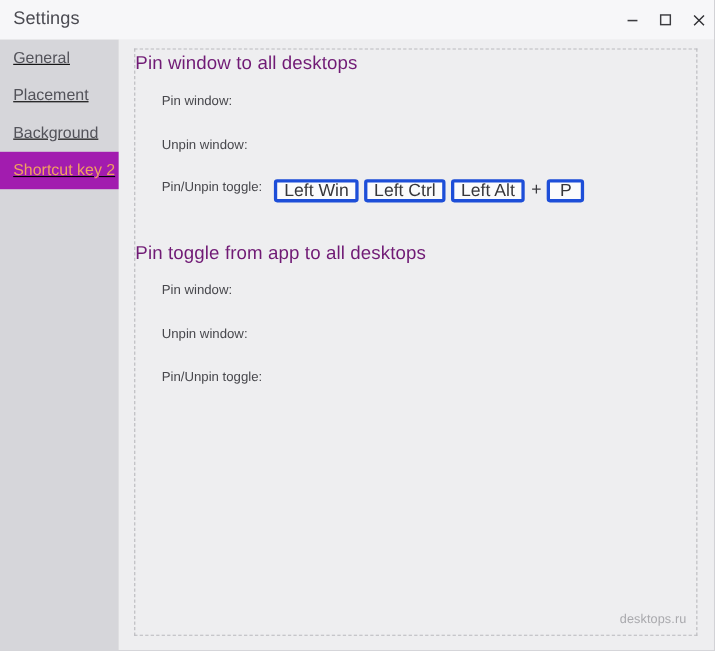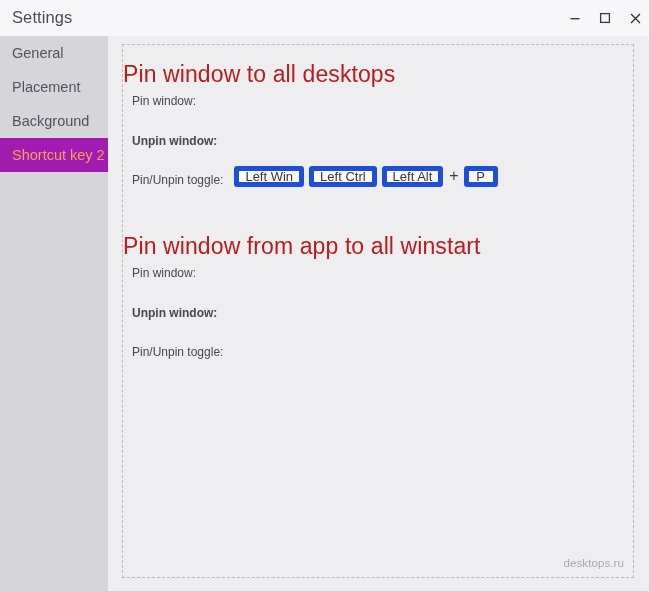--- a/index.html
+++ b/index.html
@@ -76,20 +76,21 @@
     width: 108px;
     height: 556px;
     background: #d6d6da;
   }
 
   .nav {
     position: absolute;
     left: 0;
     top: 0;
     width: 108px;
+    text-decoration: underline;
   }
 
   .nav-item {
     height: 34px;
     display: flex;
     align-items: center;
     padding-left: 12px;
     font-size: 14.5px;
     color: #53535a;
     white-space: nowrap;
@@ -125,62 +126,62 @@
     position: absolute;
     left: 0;
     width: 100%;
   }
   .section.s1 { top: 0px; }
   .section.s2 { top: 172px; }
 
   .section-heading {
     position: absolute;
     left: 0;
-    top: 16px;
-    font-size: 23px;
-    color: #b91c1c;
+    top: 3px;
+    font-size: 17px;
+    color: #701a75;
     white-space: nowrap;
     letter-spacing: 0.1px;
   }
 
   .row {
     position: absolute;
-    left: 9px;
+    left: 24px;
     height: 24px;
     display: flex;
-    align-items: flex-end;
+    align-items: flex-start;
   }
   .row.r1 { top: 39px; }
-  .row.r2 { top: 79px; font-weight: bold; }
+  .row.r2 { top: 79px; }
   .row.r3 { top: 118px; }
 
   .row-label {
     font-size: 12px;
     color: #48484d;
     white-space: nowrap;
     min-width: 88px;
   }
 
   .keys {
     display: flex;
     align-items: center;
     margin-left: 11px;
   }
 
   .key {
     background: #fbfbfc;
-    border: 5px solid #1d4ed8;
+    border: 3px solid #1d4ed8;
     border-radius: 3px;
     height: 21px;
     min-width: 46px;
     padding: 0 6px;
     display: flex;
     align-items: center;
     justify-content: center;
-    font-size: 13px;
+    font-size: 16px;
     color: #37373b;
     white-space: nowrap;
     margin-right: 5px;
     cursor: default;
   }
 
   .key.single { min-width: 34px; }
 
   .plus {
     font-size: 16px;
@@ -271,21 +272,21 @@
             <span class="key">Left Win</span>
             <span class="key">Left Ctrl</span>
             <span class="key">Left Alt</span>
             <span class="plus">+</span>
             <span class="key single">P</span>
           </span>
         </div>
       </div>
 
       <div class="section s2">
-        <div class="section-heading">Pin window from app to all winstart</div>
+        <div class="section-heading">Pin toggle from app to all desktops</div>
 
         <div class="row r1">
           <span class="row-label">Pin window:</span>
         </div>
 
         <div class="row r2">
           <span class="row-label">Unpin window:</span>
         </div>
 
         <div class="row r3">

